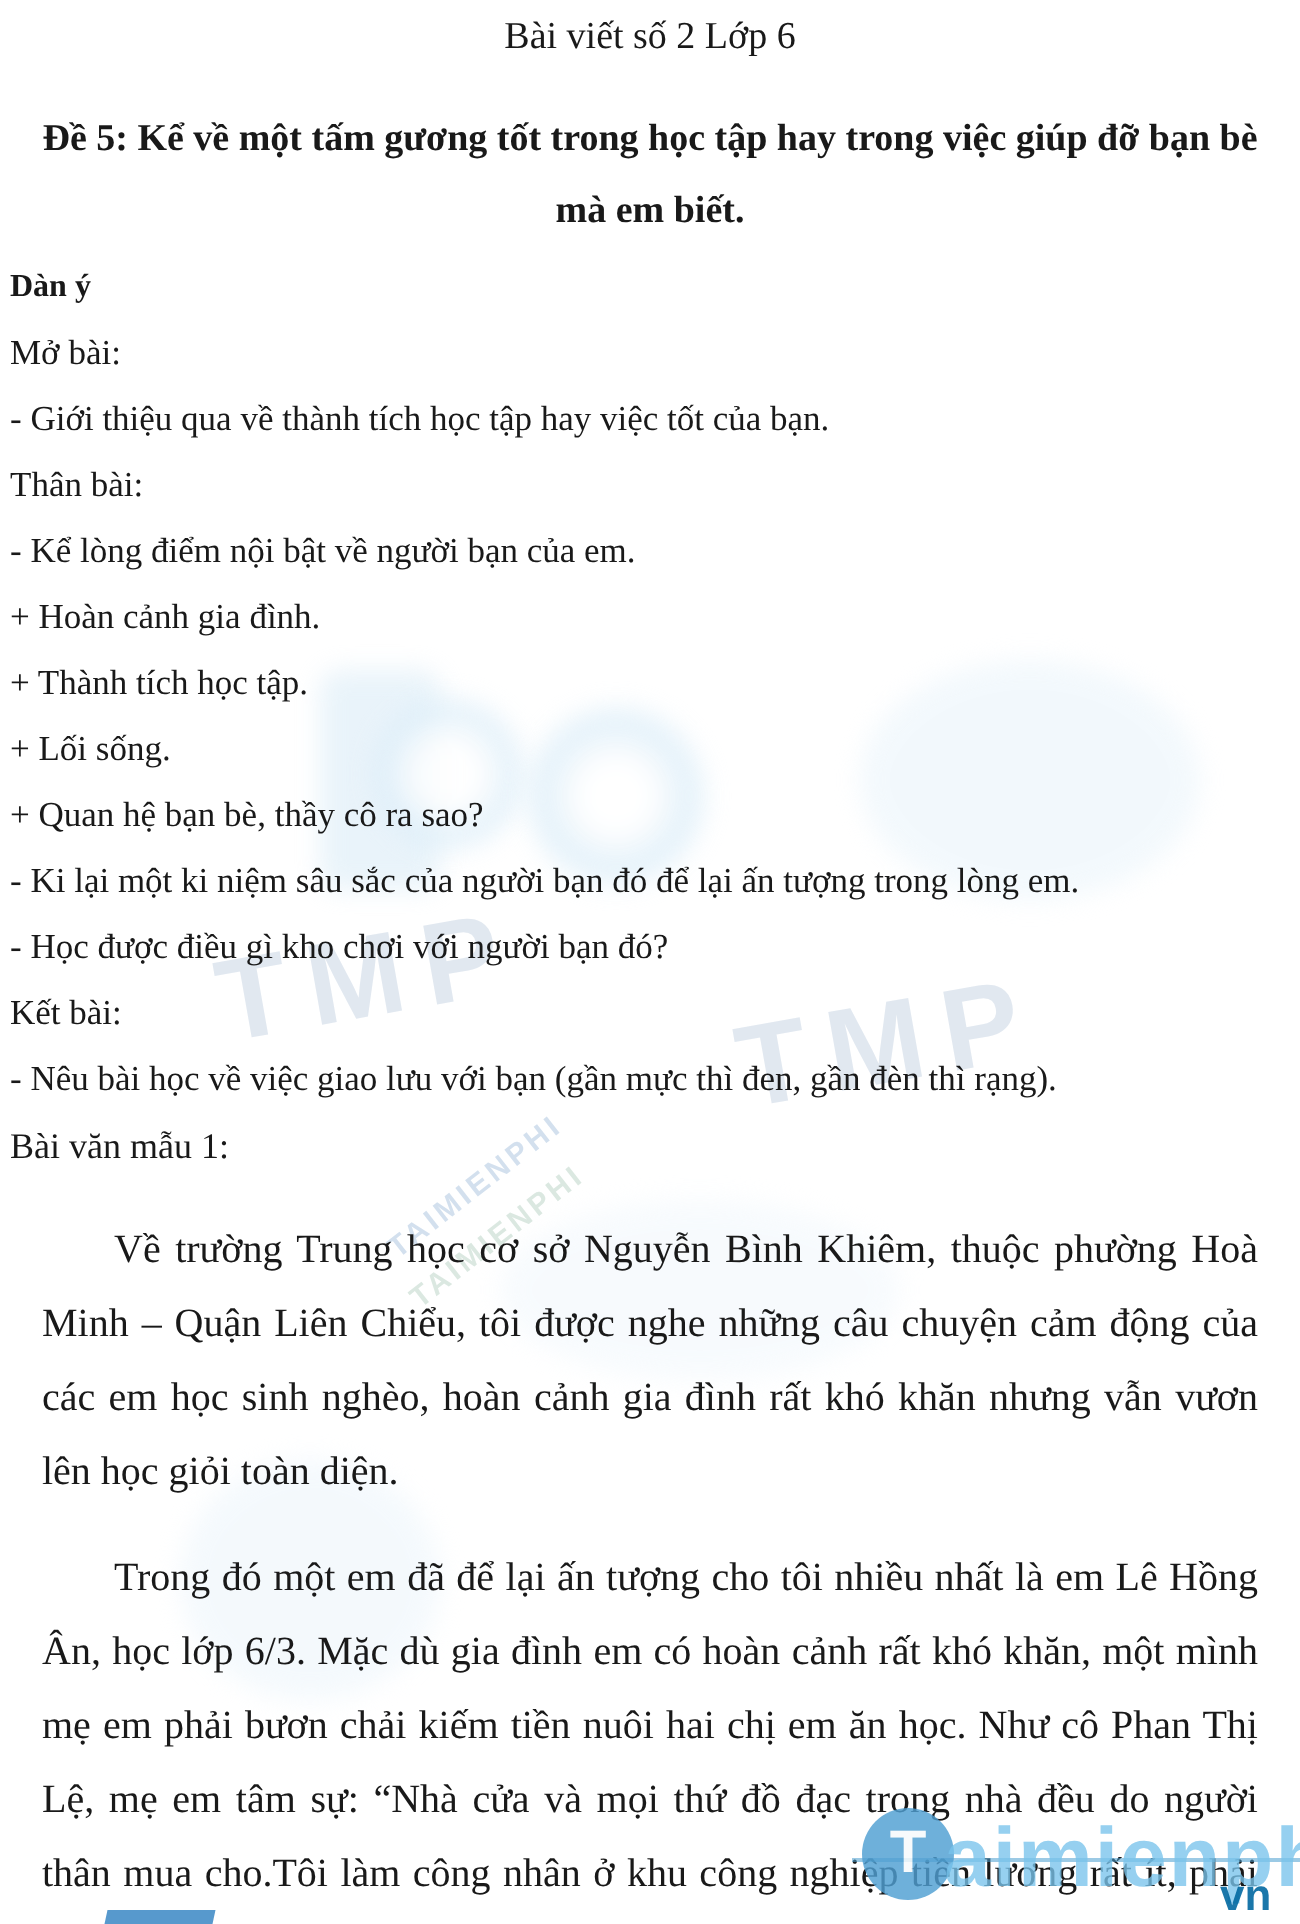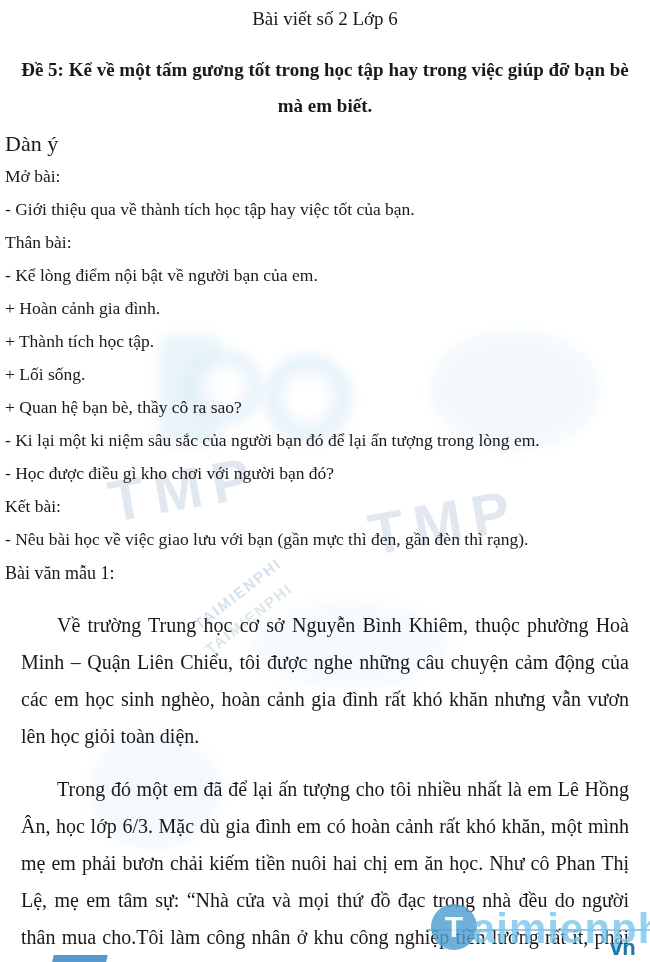--- a/index.html
+++ b/index.html
@@ -38,21 +38,21 @@
   .wm-corner{left:53px;top:955px;width:54px;height:7px;background:#2d7fc1;opacity:.8;transform:skewX(-12deg);}
   
   .content{position:relative;z-index:1;padding:6px 5px 0 5px;}
   .title{
     text-align:center;font-weight:normal;font-size:19px;line-height:26px;
   }
   .prompt{
     text-align:center;font-weight:bold;font-size:19px;line-height:36px;
     margin-top:20px;padding:0 6px;
   }
-  .outline-heading{font-weight:normal;font-size:22px;line-height:32px;margin-top:4px;}
+  .outline-heading{font-weight:bold;font-size:16px;line-height:32px;margin-top:4px;}
   .line{font-size:17.5px;line-height:33px;white-space:nowrap;}
   .sample-heading{font-weight:normal;font-size:18px;line-height:35px;}
   .para{
     font-size:20px;line-height:37px;text-align:justify;text-indent:36px;
     margin:16px;
   }
   
   .brand{position:absolute;left:420px;top:899px;width:240px;height:62px;z-index:2;pointer-events:none;}
   .brand-line{position:absolute;left:6px;top:30px;width:234px;height:2px;background:#4a9fd0;opacity:.55;}
   .brand-circle{

